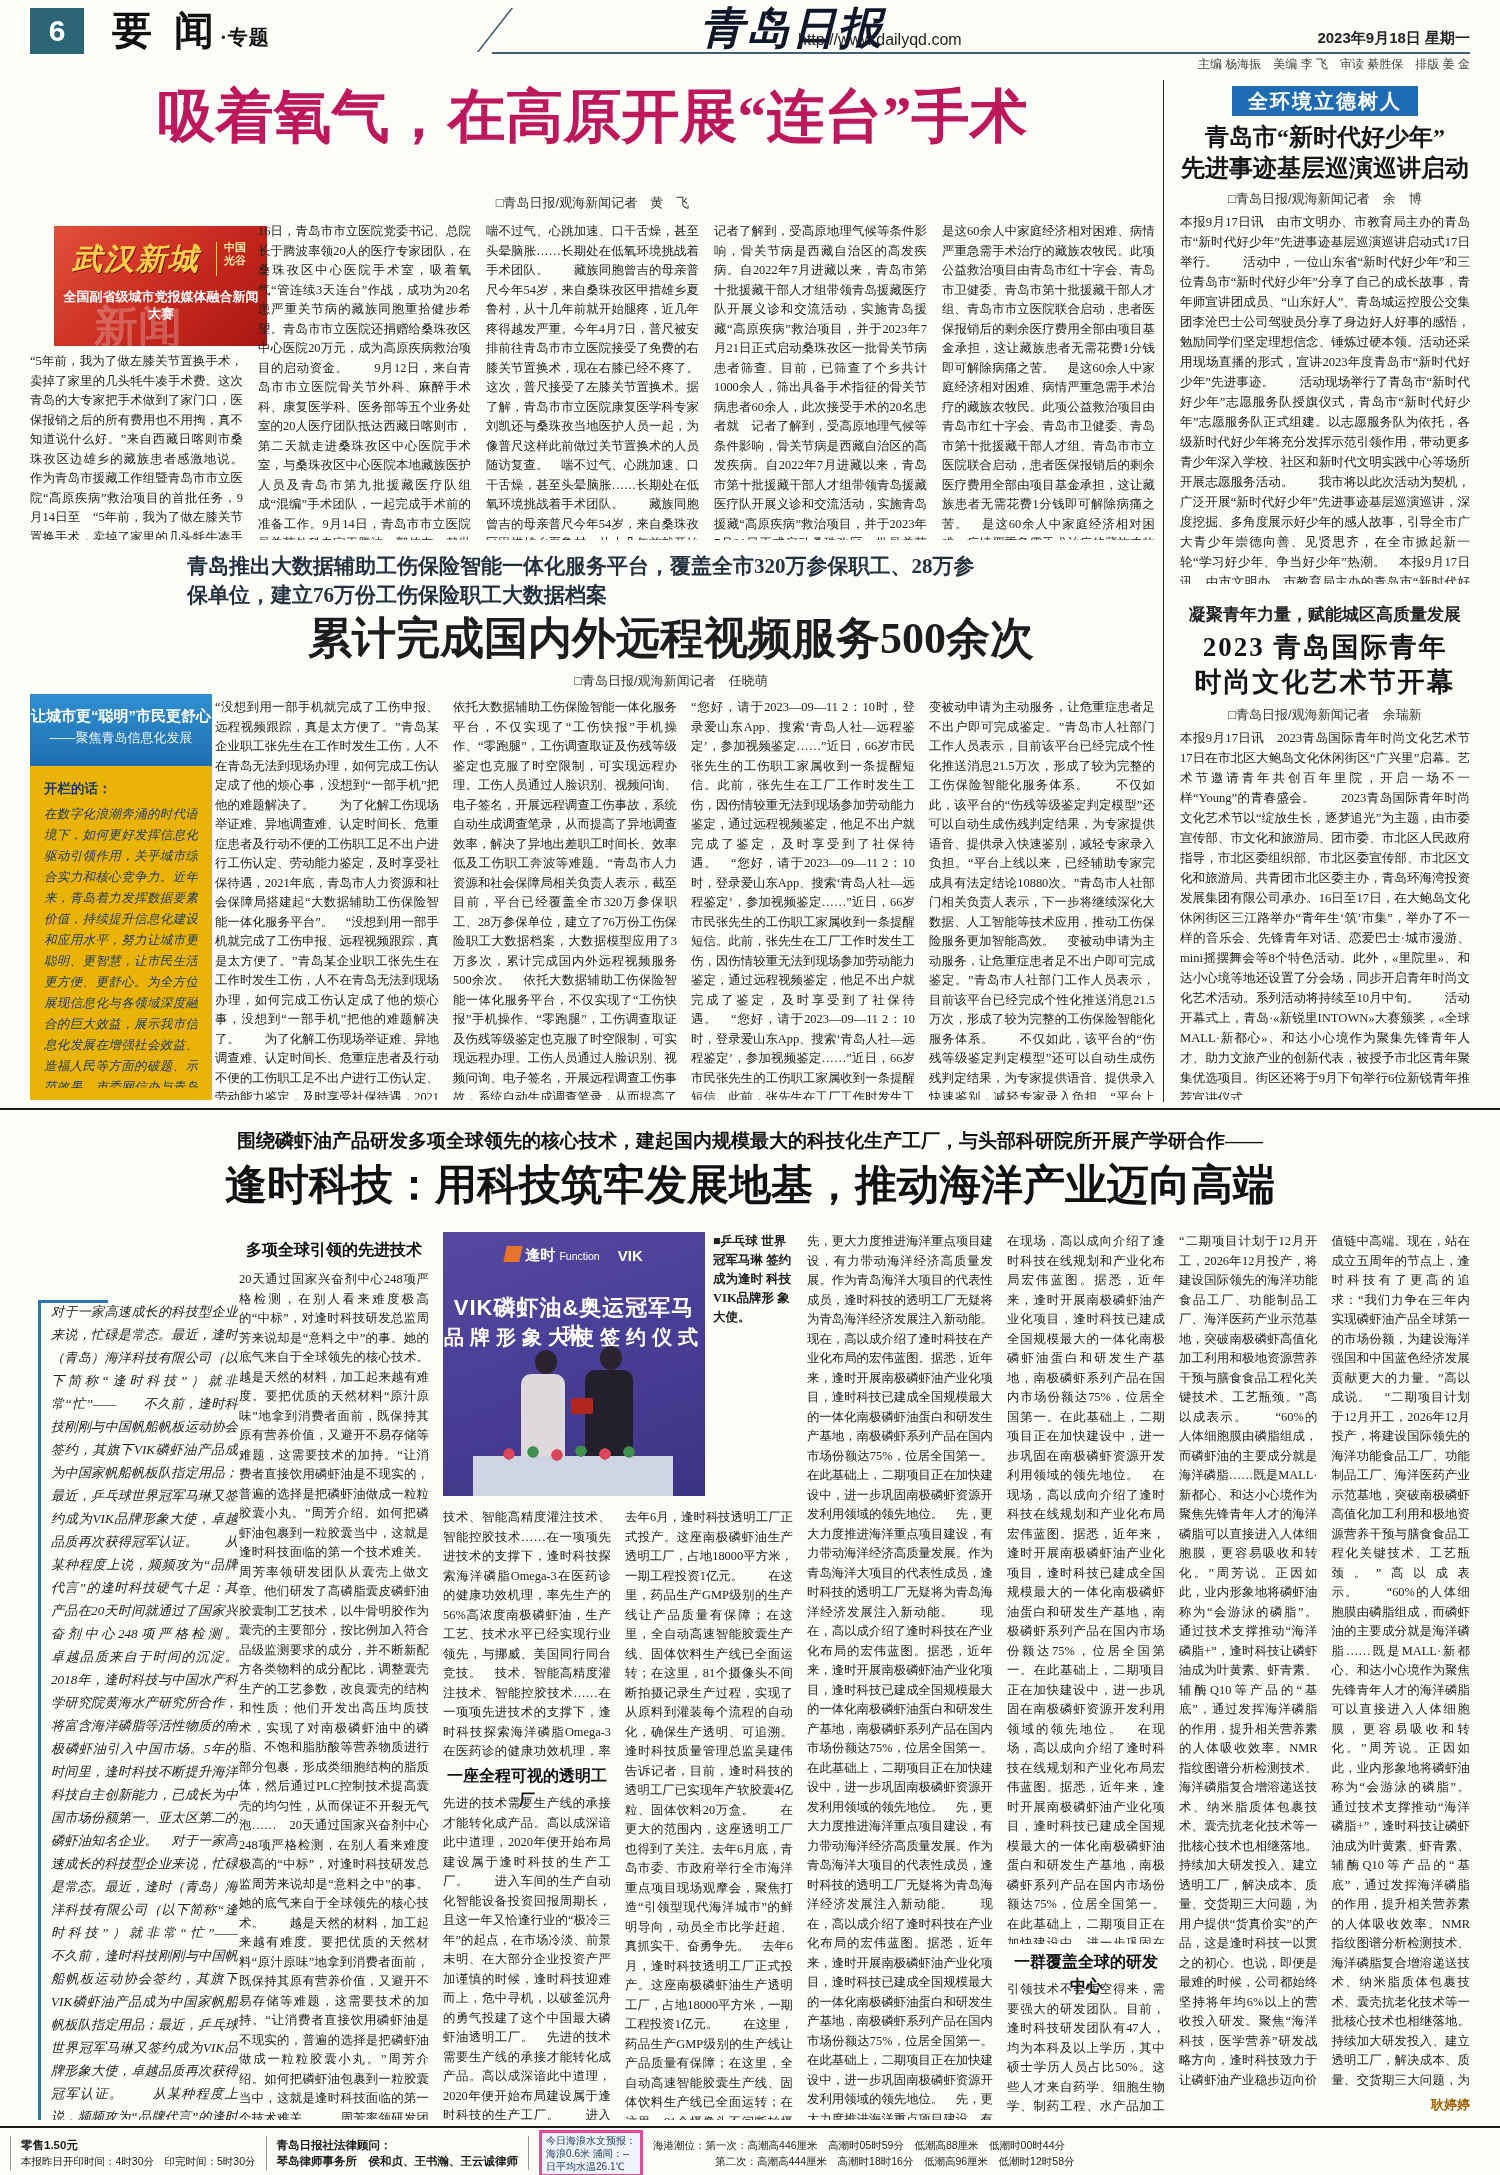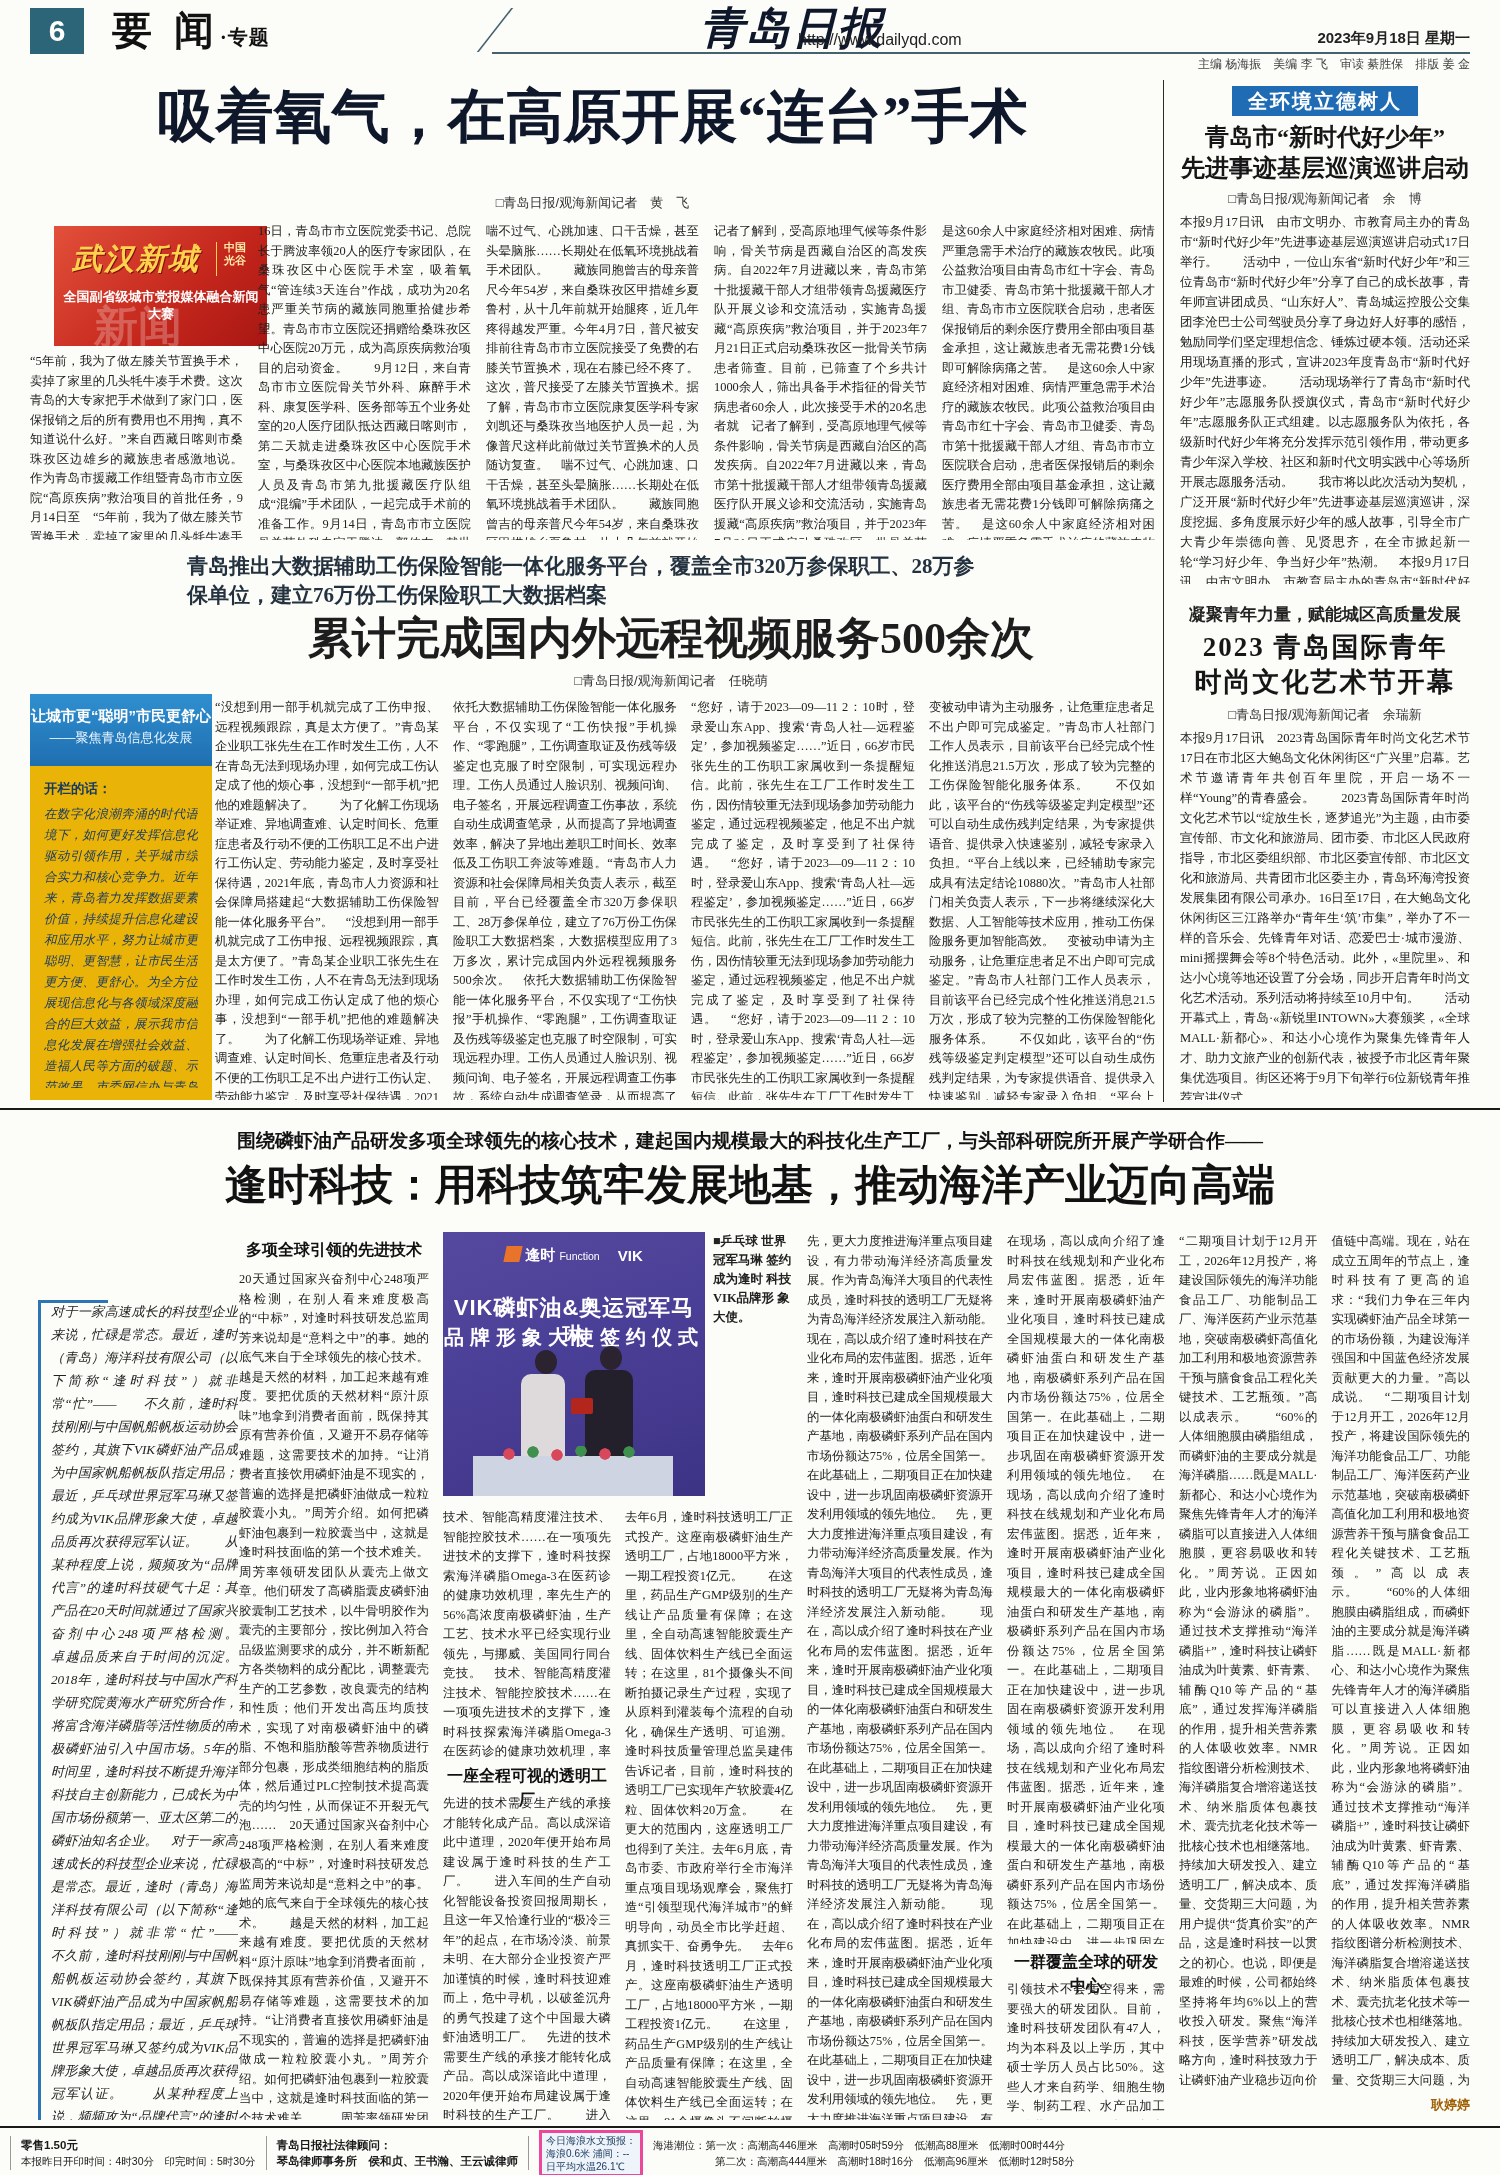--- a/index.html
+++ b/index.html
@@ -11,21 +11,21 @@
            font:bold 30px/46px "Liberation Sans",sans-serif;text-align:center;}
   .section-title{left:112px;top:6px;font:bold 40px/50px "Liberation Serif",serif;letter-spacing:6px;color:#111;}
   .section-sub{font:bold 20px/20px "Liberation Serif",serif;letter-spacing:1px;}
   .hdr-diag{left:448px;top:8px;width:46px;height:44px;border-right:2px solid #47606e;transform:skewX(-38deg);}
   .masthead{left:700px;top:4px;font:bold italic 44px/50px "Liberation Serif",serif;color:#0f172a;letter-spacing:2px;}
   .hdr-url{left:798px;top:30px;font:16px/20px "Liberation Sans",sans-serif;color:#222;}
   .hdr-date{left:1230px;top:28px;width:240px;text-align:right;font:bold 15px/20px "Liberation Sans",sans-serif;color:#222;}
   .hdr-line1{left:492px;top:52px;width:978px;border-top:2px solid #47606e;}
   .hdr-staff{left:1040px;top:56px;width:430px;text-align:right;font:12px/16px "Liberation Sans",sans-serif;color:#444;}
   
-  .main-headline{left:30px;top:84px;width:1125px;text-align:center;font:bold 58px/66px "Liberation Serif",serif;color:#0f172a;}
+  .main-headline{left:30px;top:84px;width:1125px;text-align:center;font:bold 58px/66px "Liberation Serif",serif;color:#be185d;}
   .main-subhead{left:30px;top:156px;width:1125px;text-align:center;font:26px/32px "Liberation Serif",serif;color:#3a3a3a;letter-spacing:1px;}
   .byline{font:13px/18px "Liberation Sans",sans-serif;color:#333;text-align:center;}
   .main-byline{left:30px;top:194px;width:1125px;}
   .bodycol{font:12.4px/19.5px "Liberation Serif",serif;text-align:justify;overflow:hidden;color:#222;}
   .c1t{left:30px;top:352px;width:213px;height:188px;}
   .c2{left:258px;top:222px;width:213px;height:318px;}
   .c3{left:486px;top:222px;width:213px;height:318px;}
   .c4{left:714px;top:222px;width:213px;height:318px;}
   .c5{left:942px;top:222px;width:213px;height:318px;}
   

